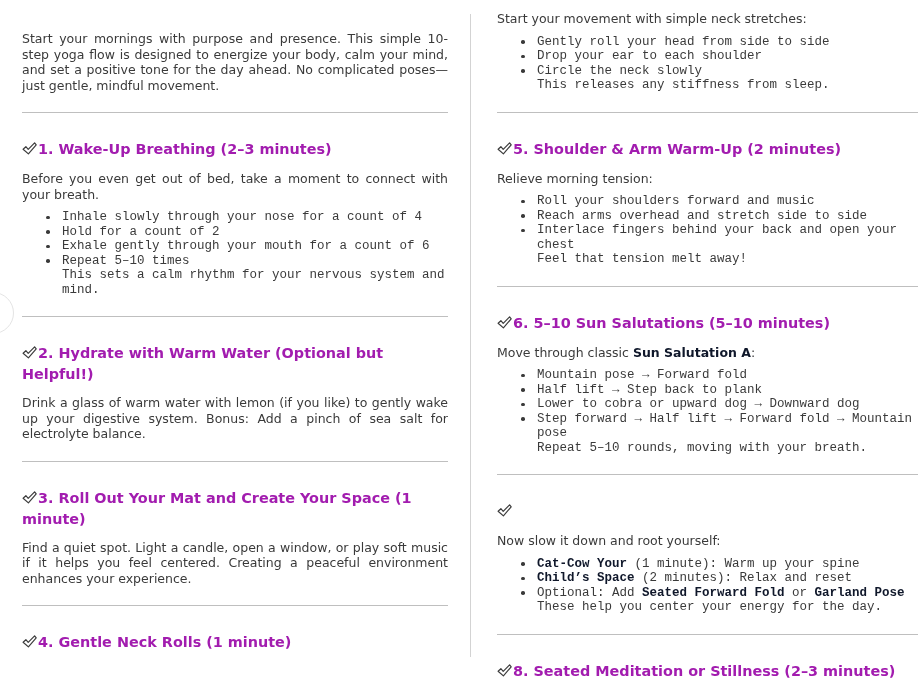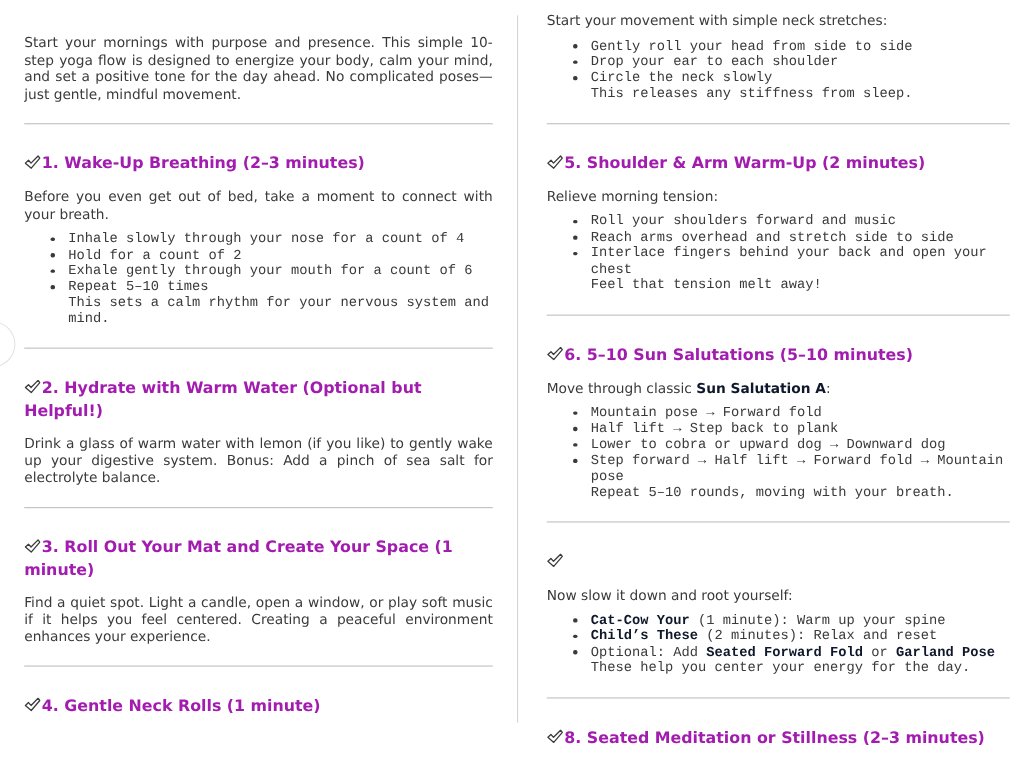--- a/index.html
+++ b/index.html
@@ -173,21 +173,21 @@
     <hr class="sep">
 
     <h2><span class="chk"><svg width="15" height="13" viewBox="0 0 15 13">
             <path d="M1.1,7.3 L3.9,4.7 L6.2,7.3 L12.6,0.8 L14.2,2.8 L6.4,11.9 Z" fill="#ffffff" stroke="#3c3c3c" stroke-width="1.2" stroke-linejoin="round"></path>
           </svg></span></h2>
 
     <p class="body">Now slow it down and root yourself:</p>
 
     <ul class="blist">
       <li class="dot"><b>Cat-Cow Your</b><span> (1 minute): Warm up your spine</span></li>
-      <li class="dot"><b>Child’s These</b><span> (2 minutes): Relax and reset</span></li>
+      <li class="dot"><b>Child’s Space</b><span> (2 minutes): Relax and reset</span></li>
       <li class="dot"><span>Optional: Add </span><b>Seated Forward Fold</b><span> or </span><b>Garland Pose</b></li>
       <li>These help you center your energy for the day.</li>
     </ul>
 
     <hr class="sep">
 
     <h2><span class="chk"><svg width="15" height="13" viewBox="0 0 15 13">
             <path d="M1.1,7.3 L3.9,4.7 L6.2,7.3 L12.6,0.8 L14.2,2.8 L6.4,11.9 Z" fill="#ffffff" stroke="#3c3c3c" stroke-width="1.2" stroke-linejoin="round"></path>
           </svg></span><span>8. Seated Meditation or Stillness (2–3 minutes)</span></h2>
 

